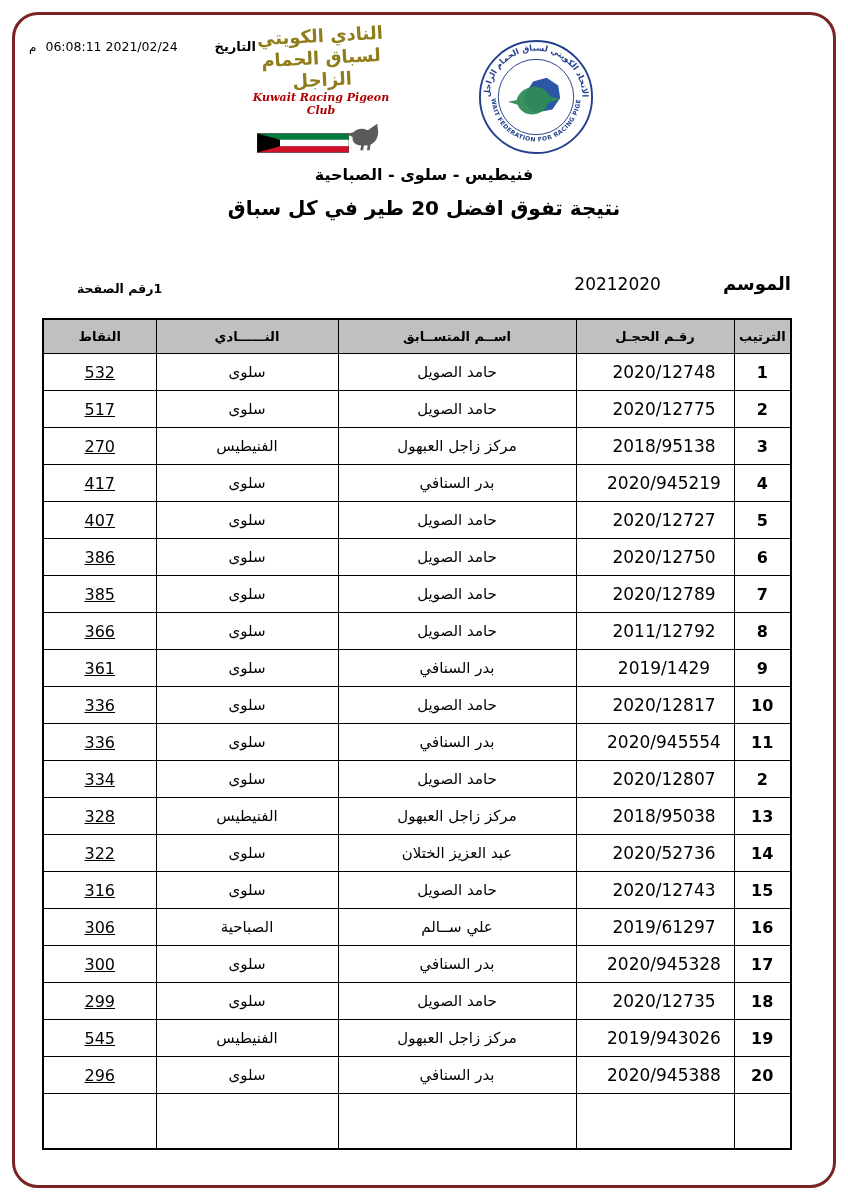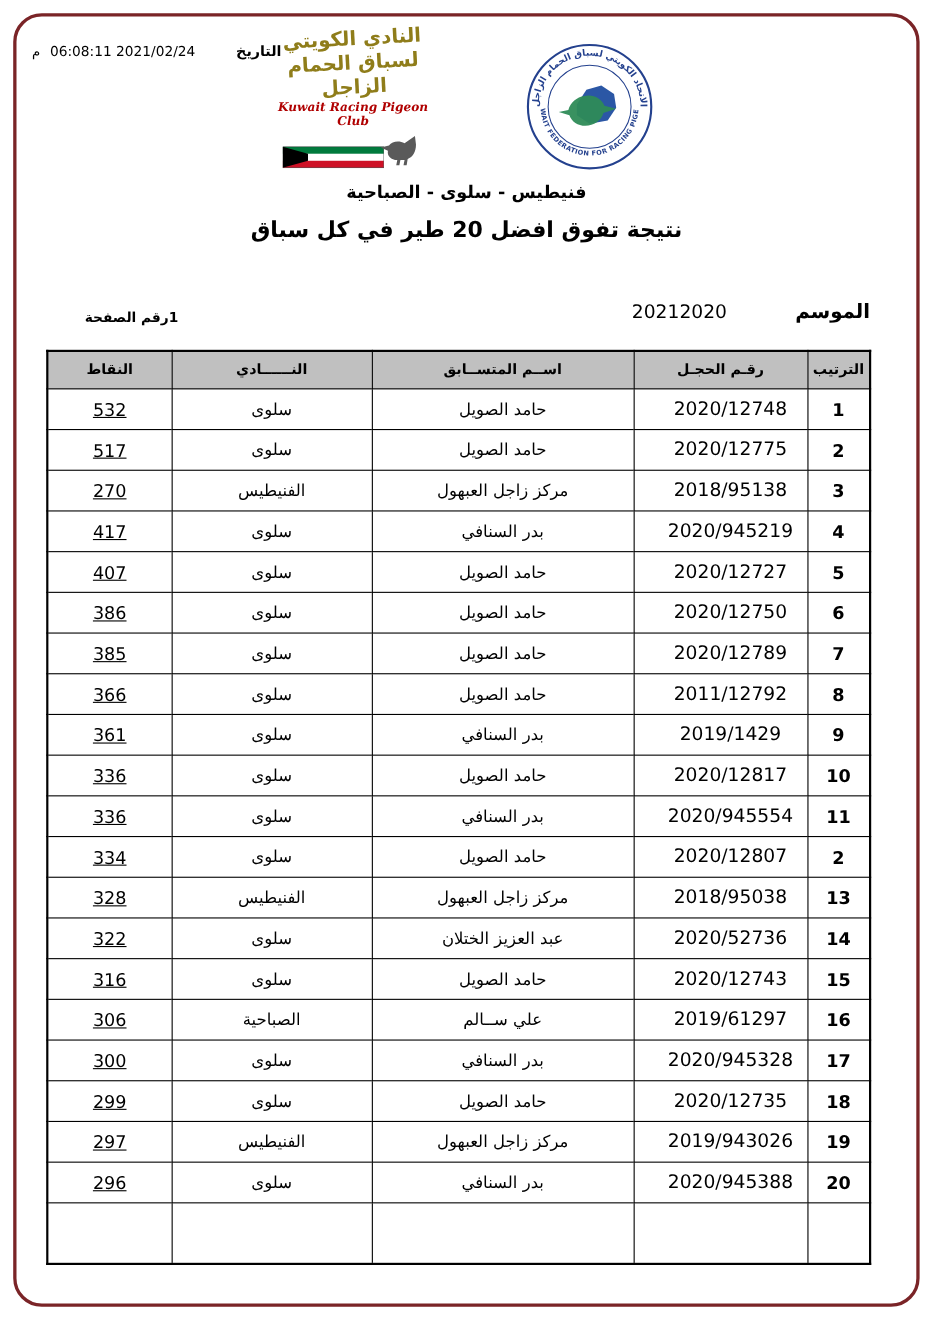--- a/index.html
+++ b/index.html
@@ -260,21 +260,21 @@
           <td class="col-ring">2020/12735</td>
           <td class="col-name">حامد الصويل</td>
           <td class="col-club">سلوى</td>
           <td class="col-points">299</td>
         </tr>
         <tr>
           <td class="col-rank">19</td>
           <td class="col-ring">2019/943026</td>
           <td class="col-name">مركز زاجل العبهول</td>
           <td class="col-club">الفنيطيس</td>
-          <td class="col-points">297</td>
+          <td class="col-points">545</td>
         </tr>
         <tr>
           <td class="col-rank">20</td>
           <td class="col-ring">2020/945388</td>
           <td class="col-name">بدر السنافي</td>
           <td class="col-club">سلوى</td>
           <td class="col-points">296</td>
         </tr>
       </tbody>
     <tfoot>

